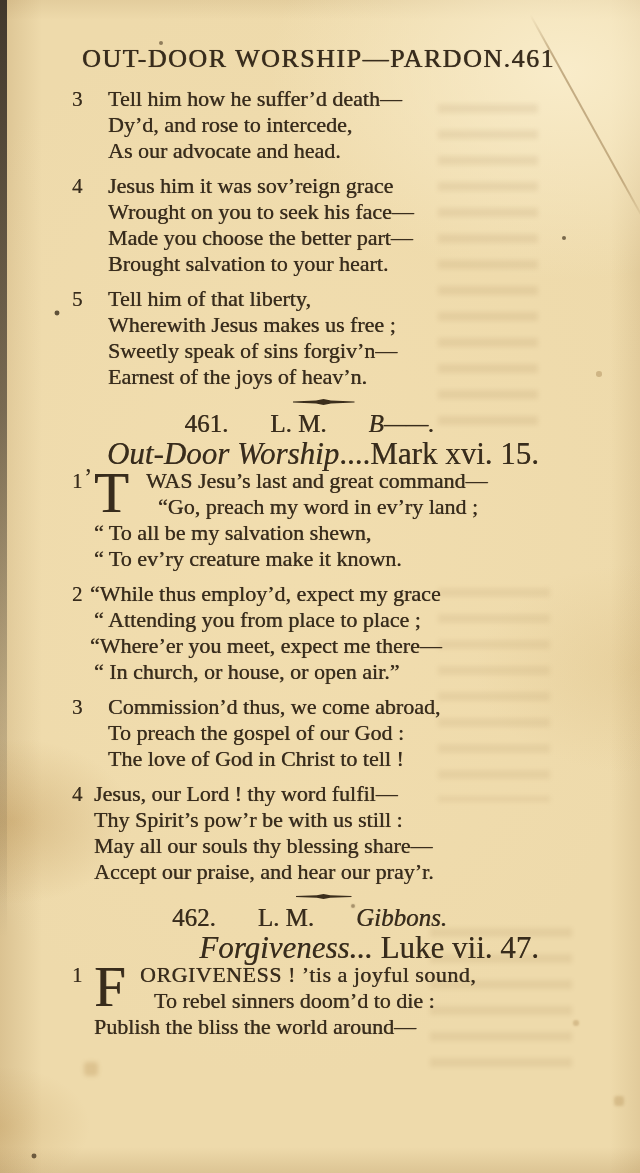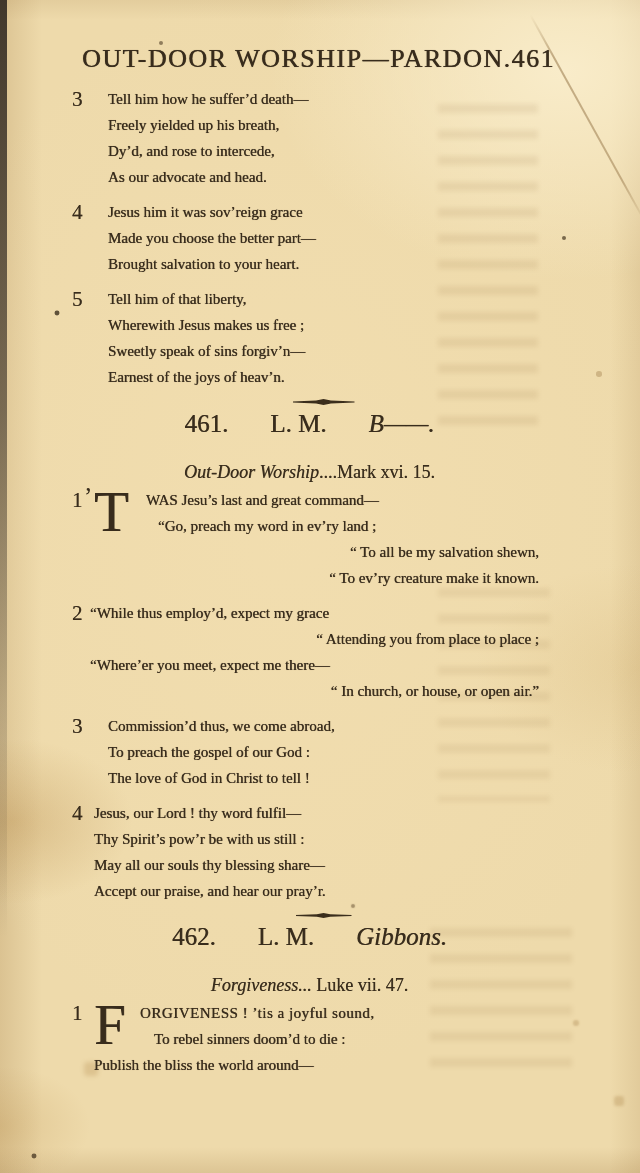--- a/index.html
+++ b/index.html
@@ -56,46 +56,46 @@
     box-sizing:border-box; padding:42px 36px 0 108px;
     color:#382c1c;
   }
   .pghead {
     display:flex; justify-content:space-between; align-items:baseline;
     margin-left:-26px; margin-right:46px; margin-bottom:10px;
     font-size:26px; line-height:34px; letter-spacing:1.5px; white-space:nowrap;
     text-shadow:0.5px 0 0 rgba(56,44,28,0.85), 0 0 1px rgba(56,44,28,0.4);
   }
   .line {
-    font-size:15px; line-height:26px; white-space:nowrap;
+    font-size:22px; line-height:26px; white-space:nowrap;
     text-shadow:0.35px 0 0 rgba(56,44,28,0.7), 0 0 0.8px rgba(56,44,28,0.35);
   }
   .verse { position:relative; margin-bottom:9px; }
   .vnum {
     position:absolute; left:-36px; top:1px; font-size:21px;
     text-shadow:0.35px 0 0 rgba(56,44,28,0.7);
   }
   .hang   { text-indent:-18px; }
-  .hangsp { text-indent:-14px;text-align:right; }
+  .hangsp { text-indent:-14px; }
   .shift1 { text-indent:-14px; }
   .shift2 { text-indent:-24px; }
   .divider {
     width:62px; height:6px; margin:2px auto 4px auto; background:#3b2e1c;
     clip-path:polygon(0% 42%,38% 24%,50% 0%,62% 24%,100% 42%,100% 58%,62% 76%,50% 100%,38% 76%,0% 58%);
   }
   .divider.small { width:56px; height:5px; }
   .hymnhead {
     display:flex; justify-content:center; gap:42px; align-items:flex-end;
     font-size:25px; line-height:30px; margin-left:-28px;
     text-shadow:0.4px 0 0 rgba(56,44,28,0.8);
   }
   .hymnhead .author { font-style:italic; }
   .subtitle {
-    text-align:center; font-size:18px; line-height:29px; margin-left:-28px;
-    white-space:nowrap; text-shadow:0.35px 0 0 rgba(56,44,28,0.7);margin-top:19px;
+    text-align:right; font-size:31px; line-height:29px; margin-left:-28px;
+    white-space:nowrap; text-shadow:0.35px 0 0 rgba(56,44,28,0.7);
   }
   .subtitle .it { font-style:italic; }
   .dcverse .precap { position:absolute; left:-24px; top:-4px; font-size:25px; }
   .dcverse .dc {
     position:absolute; left:-14px; top:-1px; font-size:57px; line-height:52px;
     text-shadow:0.6px 0 0 rgba(56,44,28,0.85);
   }
   .dcverse .dcl1 { padding-left:38px; }
   .dcverse .dcl2 { padding-left:50px; }
   .dcverse.f .dcl1 { padding-left:32px; letter-spacing:0.5px; }
@@ -115,27 +115,27 @@
   <div class="content">
 
     <div class="pghead">
       <span>OUT-DOOR WORSHIP—PARDON.</span>
       <span>461</span>
     </div>
 
     <div class="verse">
       <span class="vnum">3</span>
       <div class="line">Tell him how he suffer’d death—</div>
-      <div class="line">Freely yielded up his breath,</div>
       <div class="line">Dy’d, and rose to intercede,</div>
       <div class="line">As our advocate and head.</div>
     </div>
     <div class="verse">
       <span class="vnum">4</span>
       <div class="line">Jesus him it was sov’reign grace</div>
+      <div class="line">Wrought on you to seek his face—</div>
       <div class="line">Made you choose the better part—</div>
       <div class="line">Brought salvation to your heart.</div>
     </div>
     <div class="verse">
       <span class="vnum">5</span>
       <div class="line">Tell him of that liberty,</div>
       <div class="line">Wherewith Jesus makes us free ;</div>
       <div class="line">Sweetly speak of sins forgiv’n—</div>
       <div class="line">Earnest of the joys of heav’n.</div>
     </div>

